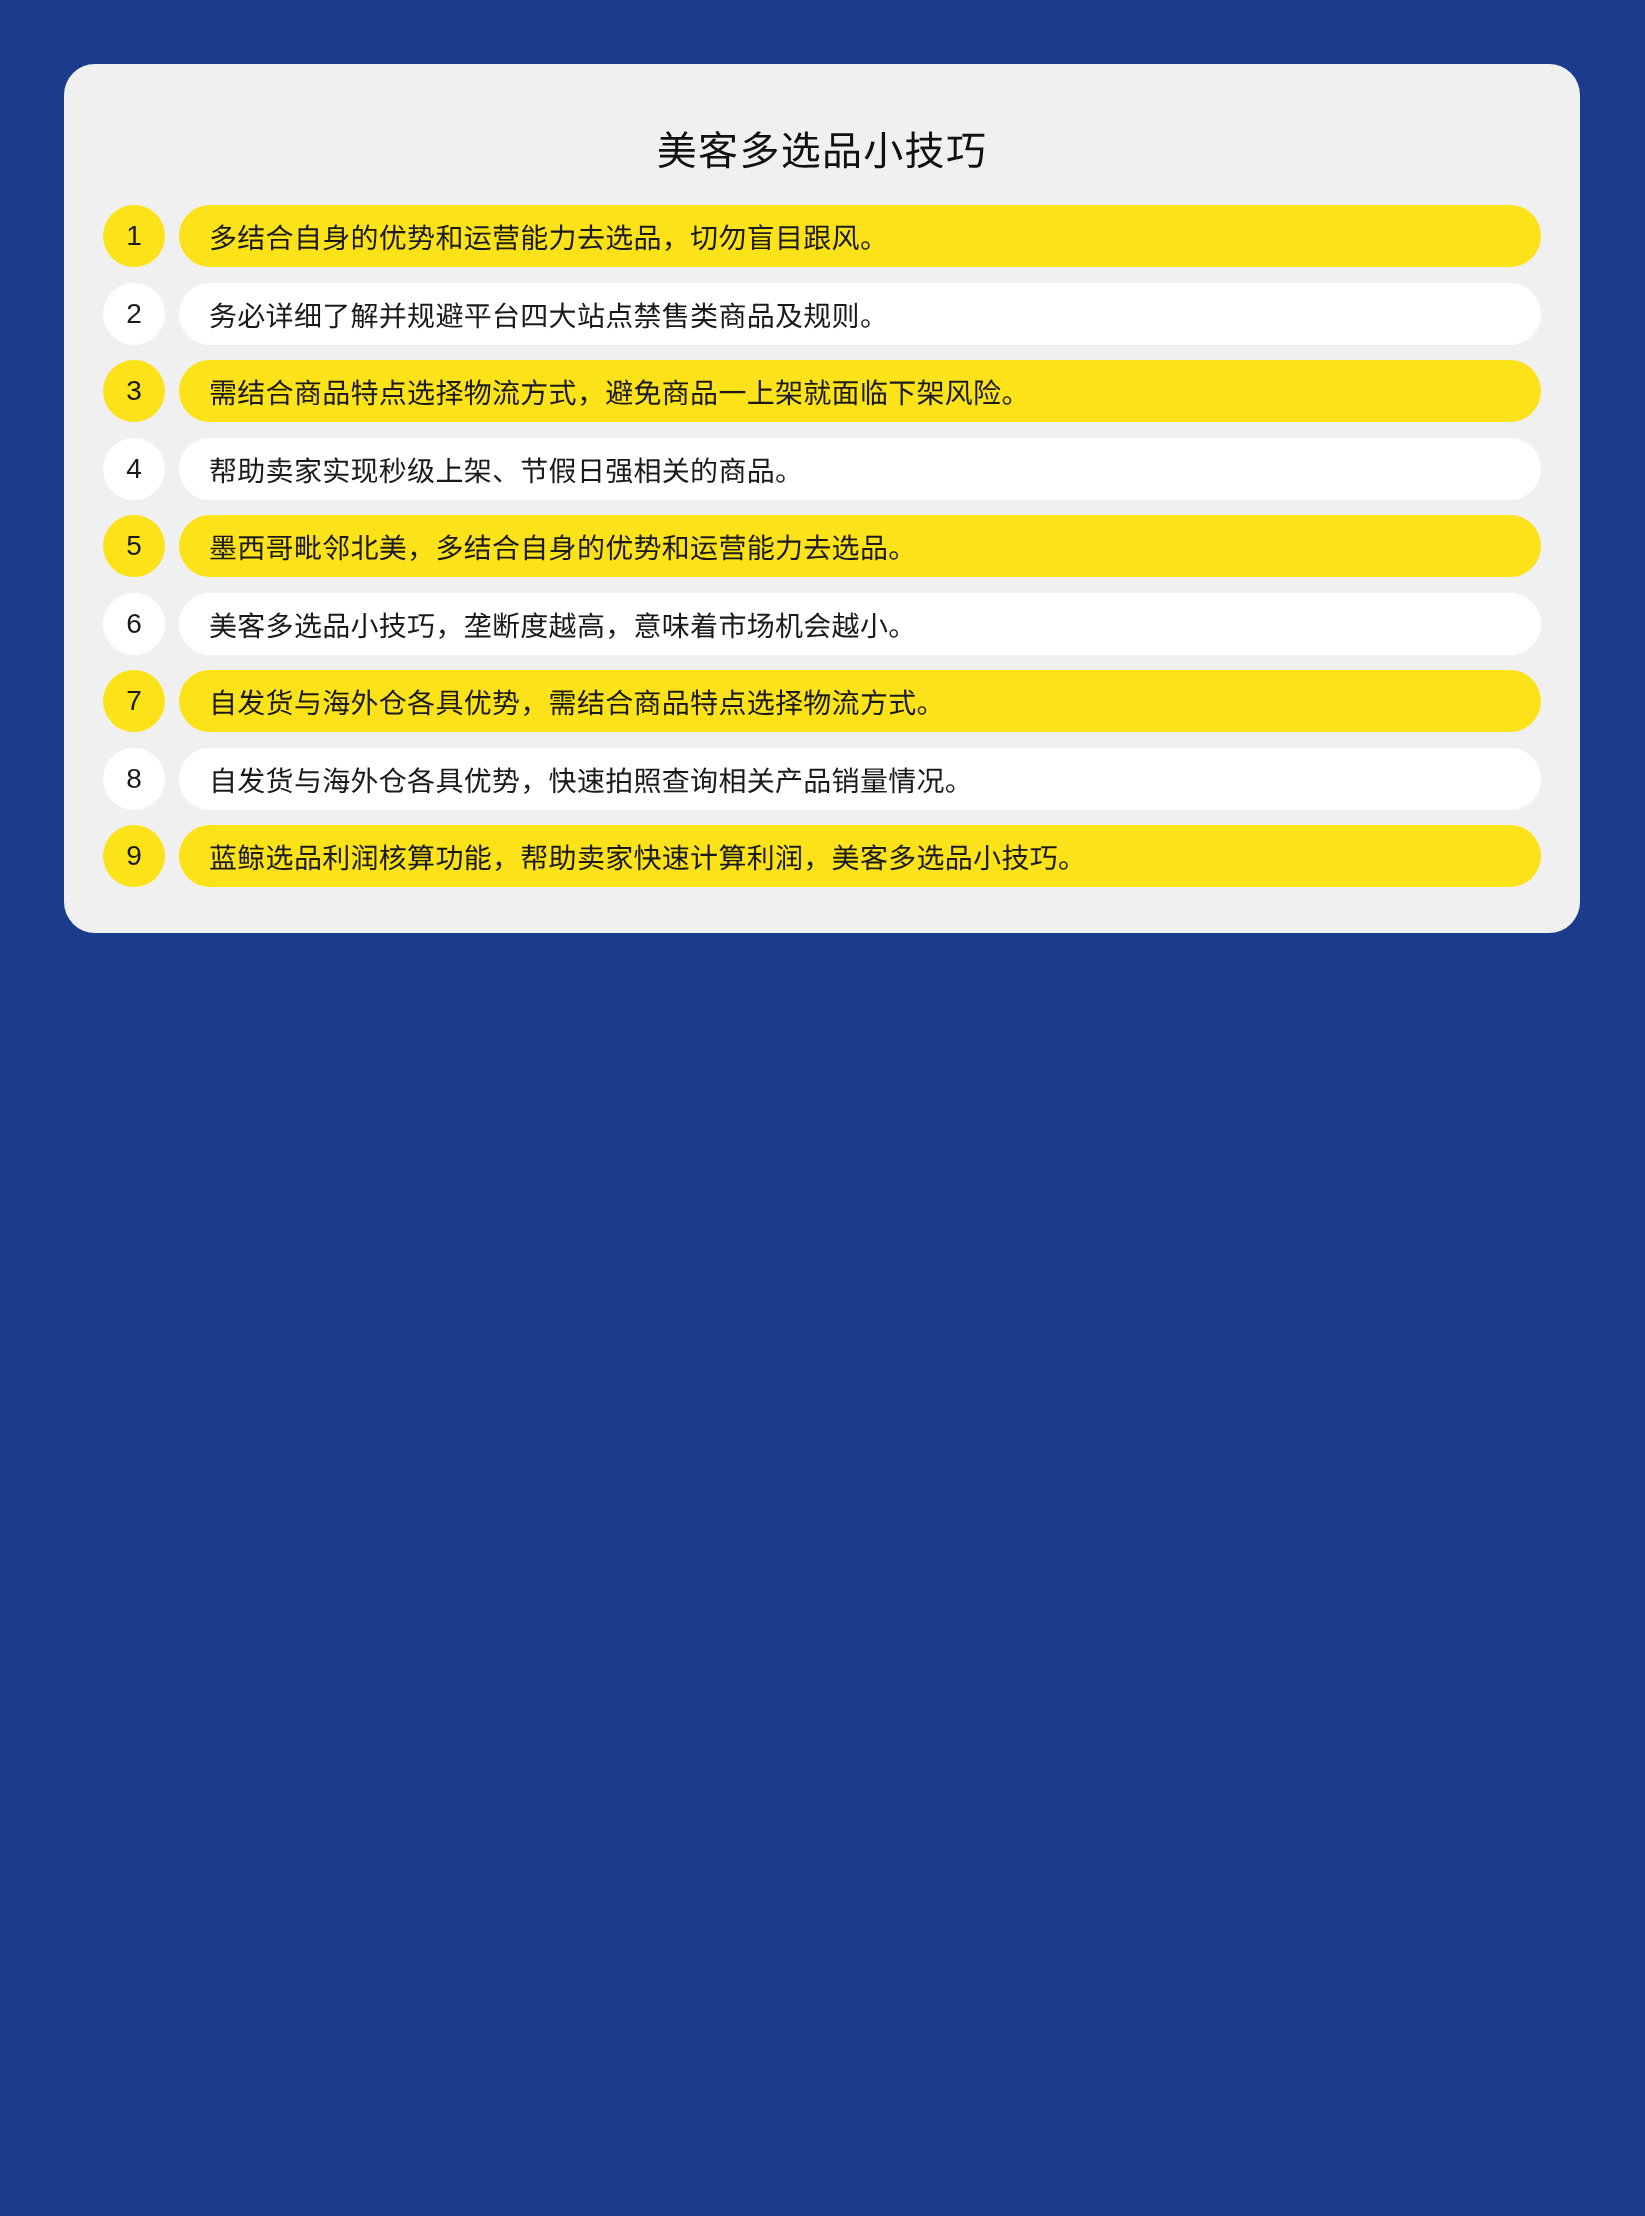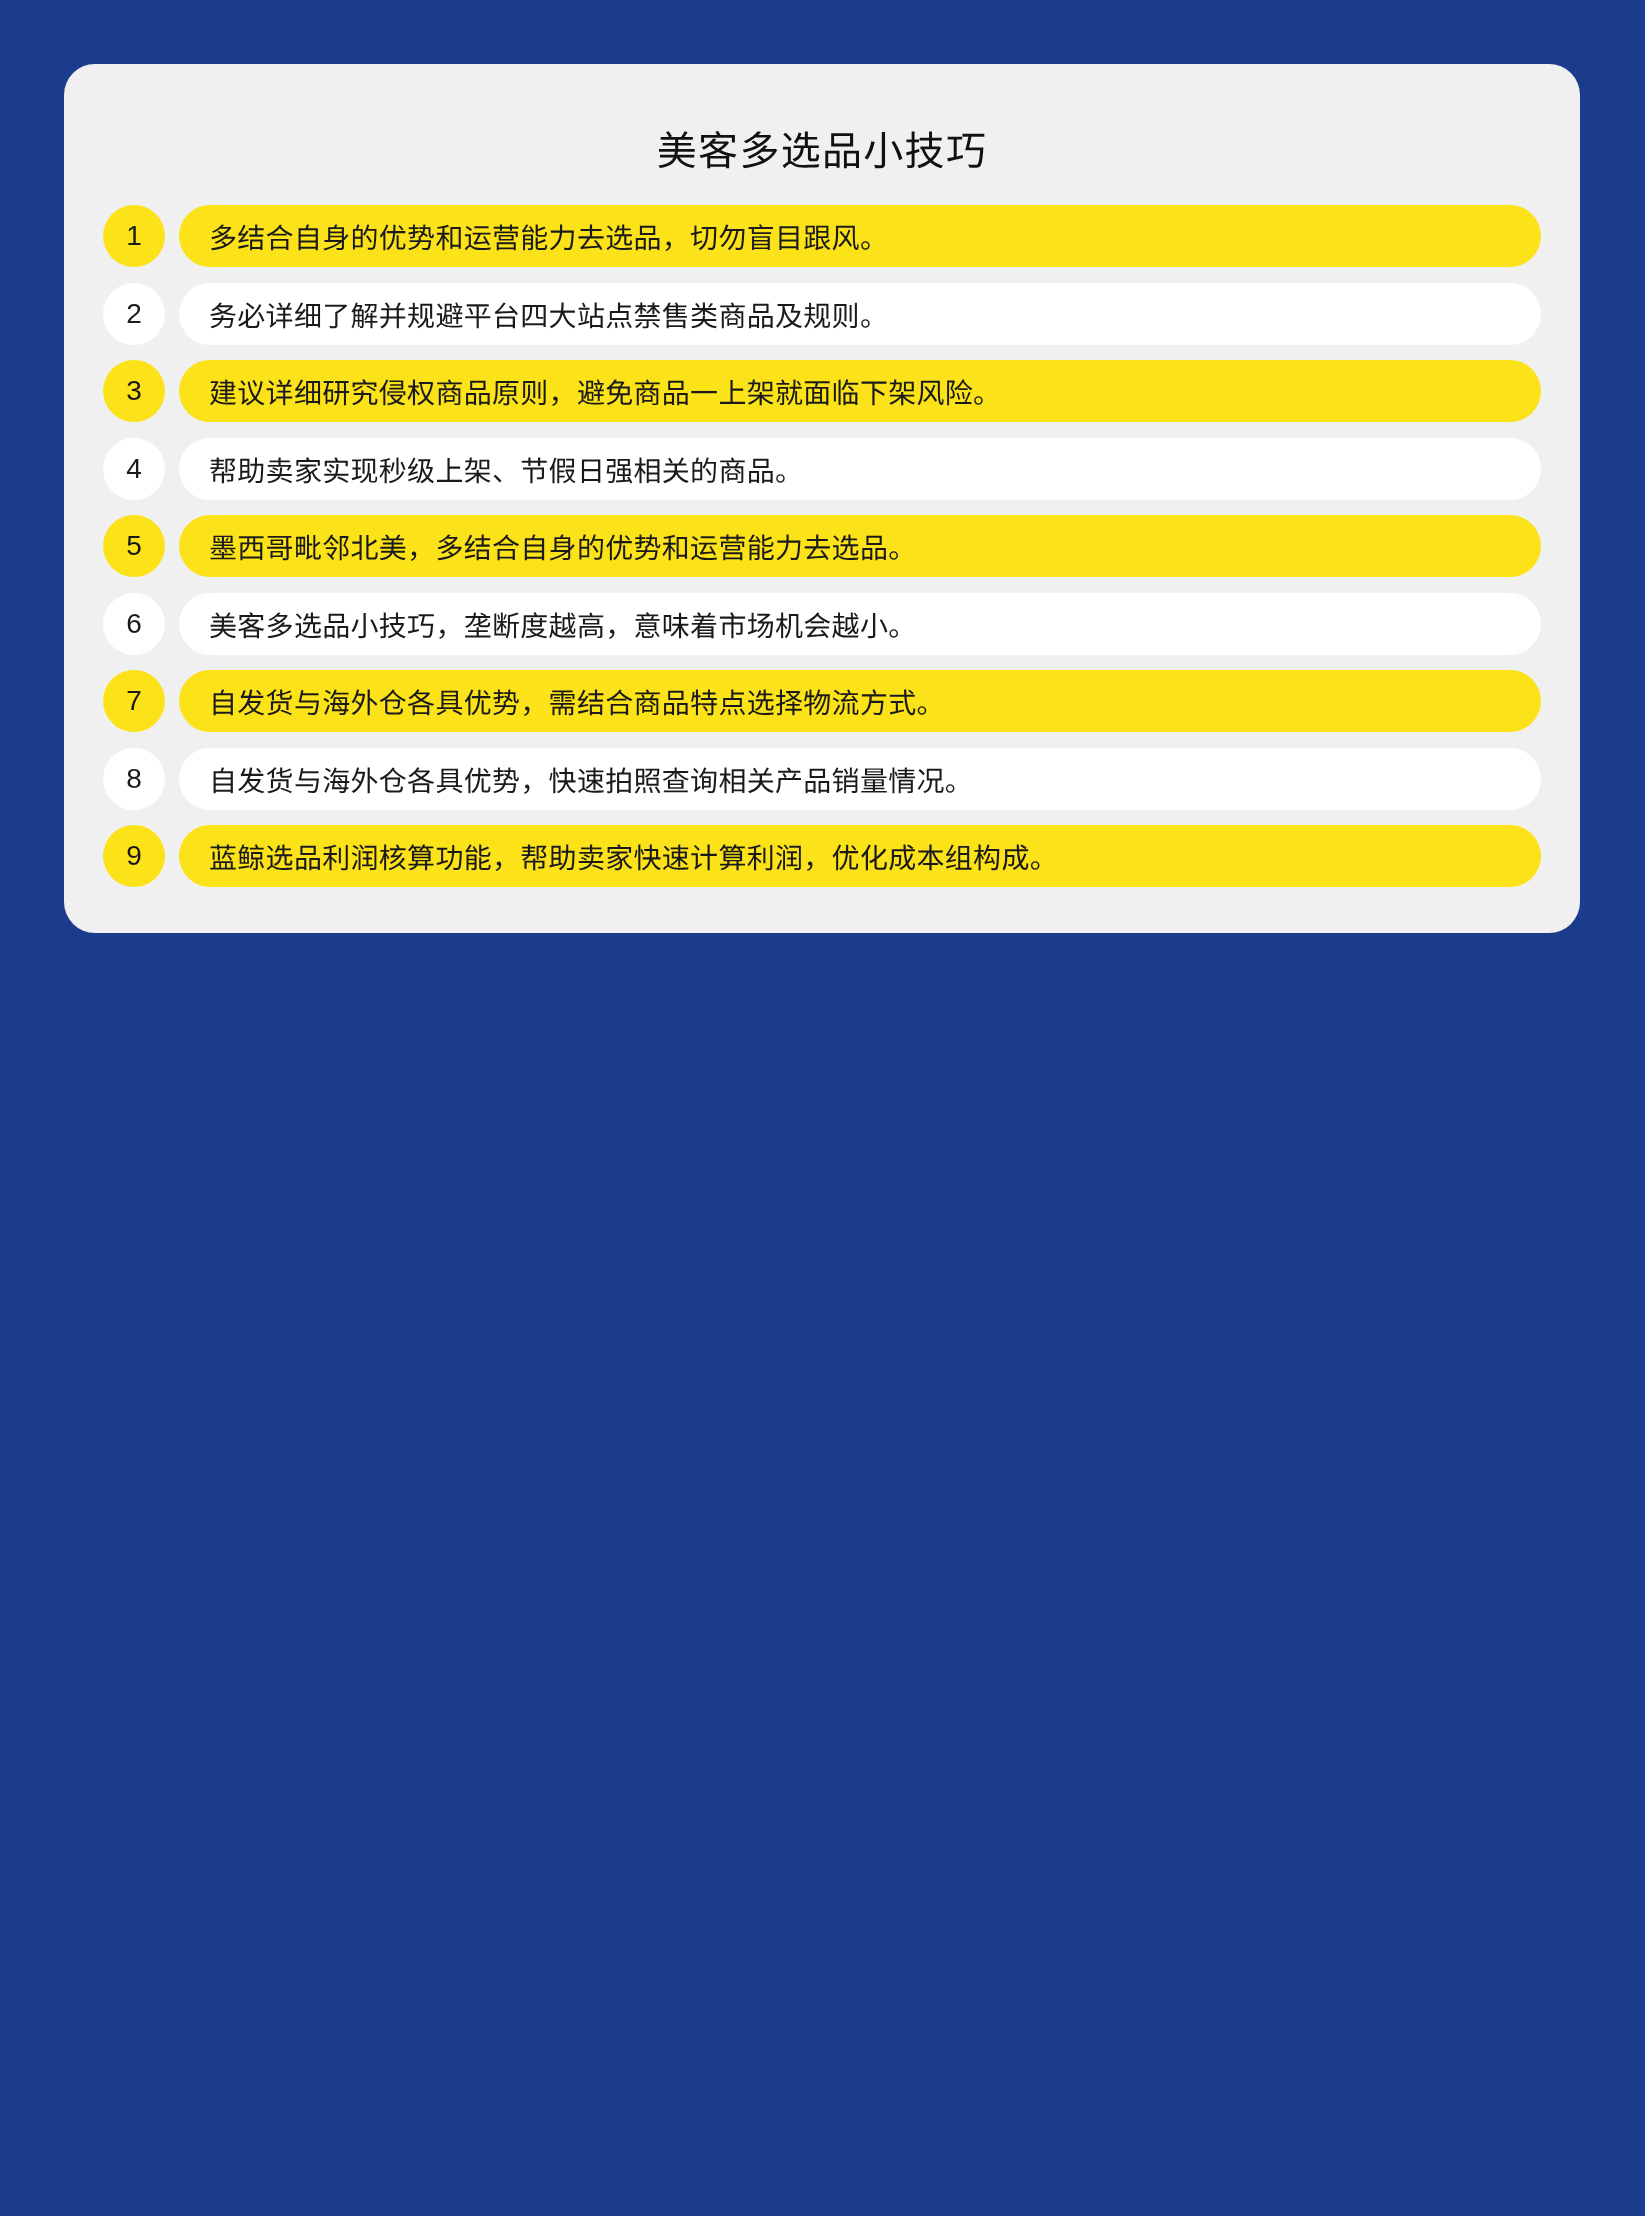--- a/index.html
+++ b/index.html
@@ -104,21 +104,21 @@
         <div class="tip-row highlight">
           <div class="tip-index">1</div>
           <div class="tip-text">多结合自身的优势和运营能力去选品，切勿盲目跟风。</div>
         </div>
         <div class="tip-row">
           <div class="tip-index">2</div>
           <div class="tip-text">务必详细了解并规避平台四大站点禁售类商品及规则。</div>
         </div>
         <div class="tip-row highlight">
           <div class="tip-index">3</div>
-          <div class="tip-text">建议详细研究侵权商品原则，避免商品一上架就面临下架风险。</div>
+          <div class="tip-text">需结合商品特点选择物流方式，避免商品一上架就面临下架风险。</div>
         </div>
         <div class="tip-row">
           <div class="tip-index">4</div>
           <div class="tip-text">帮助卖家实现秒级上架、节假日强相关的商品。</div>
         </div>
         <div class="tip-row highlight">
           <div class="tip-index">5</div>
           <div class="tip-text">墨西哥毗邻北美，多结合自身的优势和运营能力去选品。</div>
         </div>
         <div class="tip-row">
@@ -128,18 +128,18 @@
         <div class="tip-row highlight">
           <div class="tip-index">7</div>
           <div class="tip-text">自发货与海外仓各具优势，需结合商品特点选择物流方式。</div>
         </div>
         <div class="tip-row">
           <div class="tip-index">8</div>
           <div class="tip-text">自发货与海外仓各具优势，快速拍照查询相关产品销量情况。</div>
         </div>
         <div class="tip-row highlight">
           <div class="tip-index">9</div>
-          <div class="tip-text">蓝鲸选品利润核算功能，帮助卖家快速计算利润，优化成本组构成。</div>
+          <div class="tip-text">蓝鲸选品利润核算功能，帮助卖家快速计算利润，美客多选品小技巧。</div>
         </div>
       </div>
   </div>
 </div>
 
 
 </body></html>

